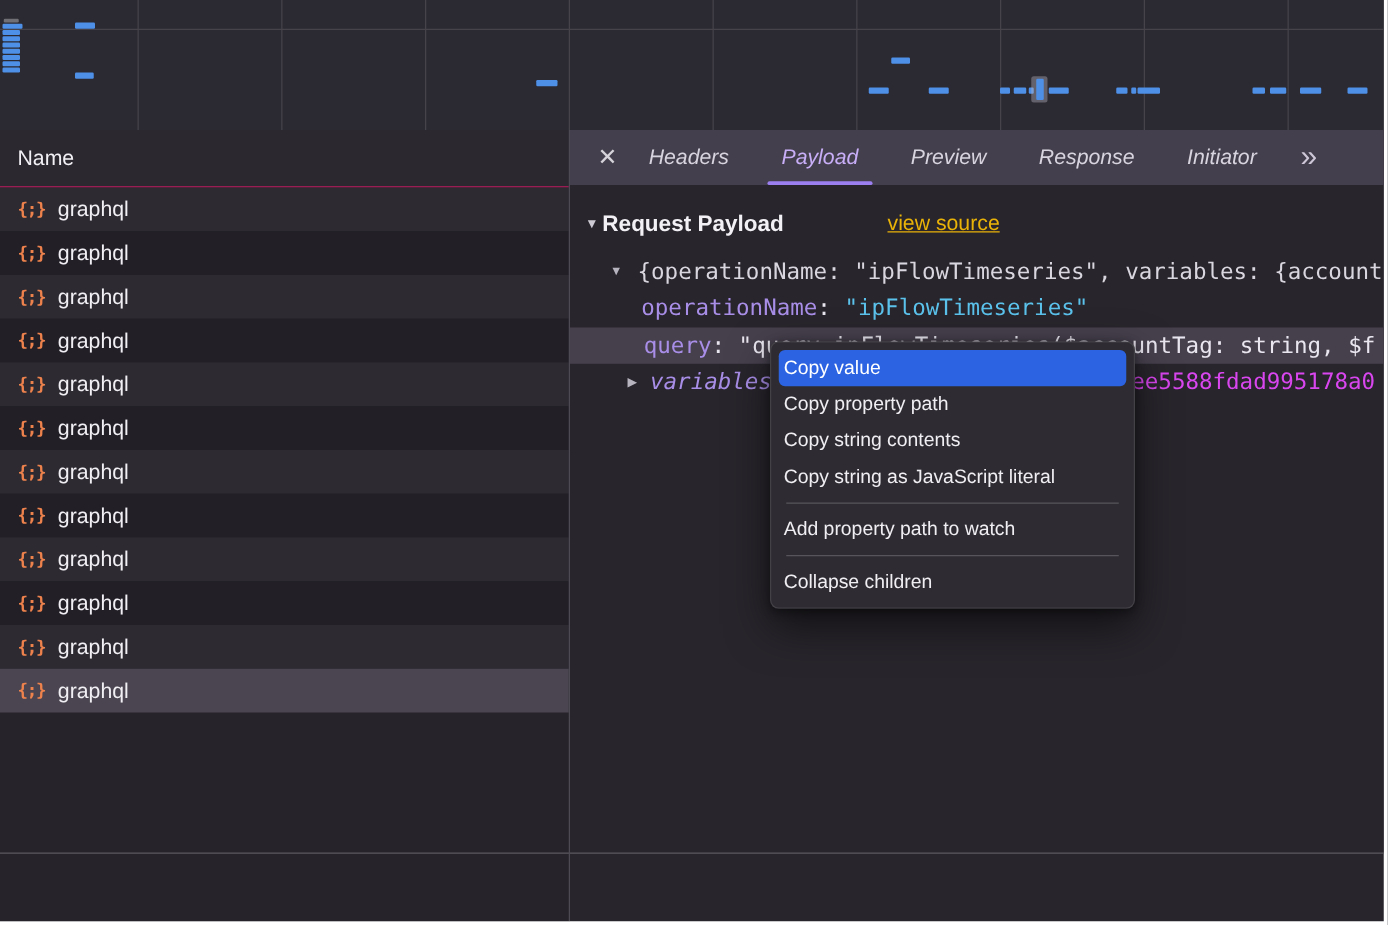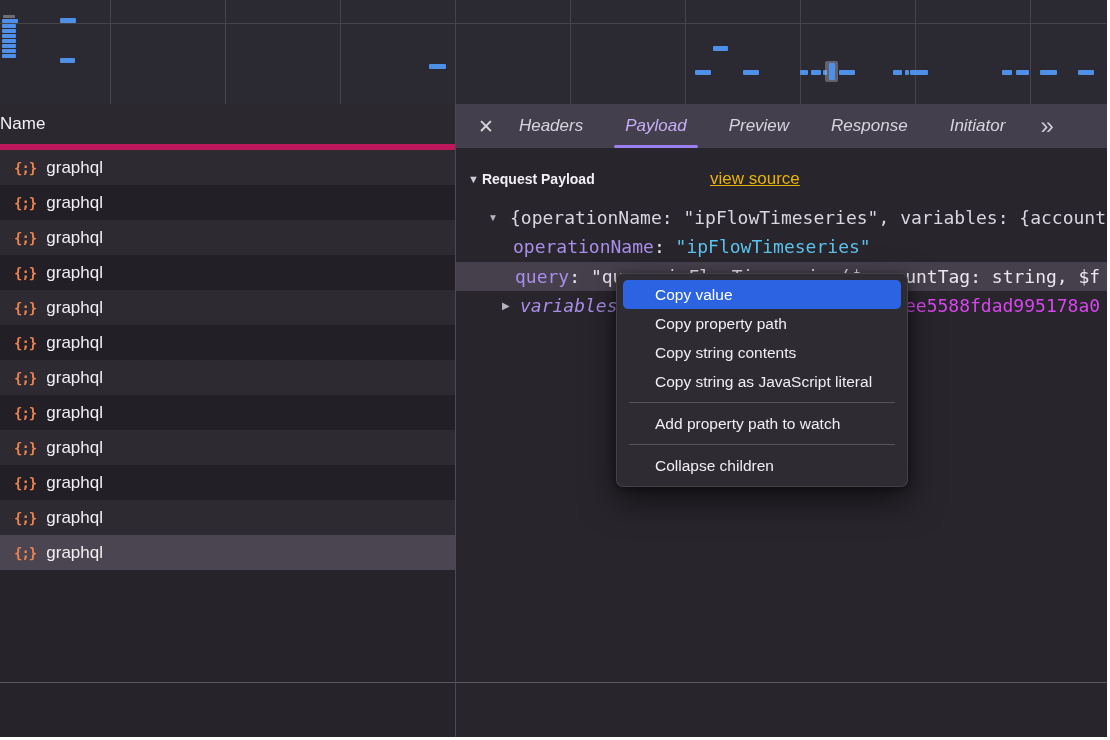--- a/index.html
+++ b/index.html
@@ -10,21 +10,21 @@
   .overview{position:absolute;left:0;top:0;width:1107px;height:104px;background:#2b2931;}
   .vgrid{position:absolute;top:0;width:1px;height:104px;background:#46434b;}
   .hgrid{position:absolute;left:0;width:1107px;height:1px;background:#46434b;}
   .ovbar{position:absolute;background:#4e8fe8;border-radius:1px;}
   .ovbar.gray{background:#716f76;}
   .ovsel-box{position:absolute;background:rgba(185,182,196,0.40);border-radius:2px;}
 
   
   .left-panel{position:absolute;left:0;top:104px;width:455px;height:633px;background:#26232a;}
   .name-header{position:absolute;left:0;top:0;width:455px;height:46px;background:#2b2830;
-    border-bottom:6px solid #be185d;display:flex;align-items:center;color:#f2f0f4;font-size:17px;box-sizing:border-box;}
+    border-bottom:1px solid #be185d;display:flex;align-items:center;color:#f2f0f4;font-size:17px;padding-left:14px;box-sizing:border-box;}
   .req-row{position:absolute;left:0;width:455px;height:35px;display:flex;align-items:center;font-size:17px;color:#f1eff3;cursor:default;}
   .req-row.odd{background:#2d2a32;}
   .req-row.even{background:#221f27;}
   .req-row.selected{background:#4a4550;}
   .json-icon{font-family:"DejaVu Sans Mono",monospace;font-size:14px;font-weight:bold;color:#ed824d;margin:0 10px 0 14px;letter-spacing:-1px;}
 
   
   .v-divider{position:absolute;left:455px;top:104px;width:1px;height:633px;background:#4d4a53;z-index:5;}
   .footer-line{position:absolute;left:0;top:682px;width:1107px;height:1px;background:#5c5960;z-index:4;}
 
@@ -34,39 +34,39 @@
   .close-btn{display:flex;align-items:center;margin:0 14px 0 22px;color:#d6d3da;font-size:19px;cursor:default;}
   .tab{display:flex;align-items:center;padding:0 11px;margin-right:20px;position:relative;color:#d8d4df;font-size:17px;cursor:default;white-space:nowrap;font-style:italic;}
   .tab.active{color:#c7aef7;}
   .tab.active::after{content:"";position:absolute;left:0;right:0;bottom:0;height:3px;background:#9b7ff0;border-radius:2px;}
   .more-tabs{display:flex;align-items:center;margin-left:4px;color:#cdc7d8;font-size:24px;letter-spacing:-2px;cursor:default;}
 
   
   .payload{position:absolute;left:0;top:44px;width:651px;height:534px;}
   .pl-header{position:absolute;left:12px;top:15px;height:32px;display:flex;align-items:center;}
   .tri{font-size:11px;color:#cdcad4;margin-right:3px;}
-  .pl-title{font-size:14px;font-weight:bold;color:#f2f0f4;}
+  .pl-title{font-size:18px;font-weight:bold;color:#f2f0f4;}
   .view-source{position:absolute;left:254px;top:15px;height:32px;display:flex;align-items:center;font-size:17px;color:#eab308;cursor:default;text-decoration:underline;}
   .code{font-family:"DejaVu Sans Mono",monospace;font-size:18px;white-space:pre;}
   .tree-row{position:absolute;left:0;width:651px;height:29px;display:flex;align-items:center;overflow:hidden;}
   .row-preview{top:55px;}
   .row-opname{top:84px;}
   .row-query{top:114px;background:#46404d;}
   .row-vars{top:143px;}
   .tri-sm{font-size:10px;color:#b7b4bf;position:absolute;}
   .k{color:#a98ee8;}
   .v-cyan{color:#5bc2ec;}
   .v-plain{color:#eae6f0;}
   .preview-txt{color:#d9d6df;}
   .vars-frag{position:absolute;left:449px;top:143px;height:29px;display:flex;align-items:center;color:#d946ef;}
 
   
   .ctx-menu{position:absolute;left:616px;top:273px;width:292px;background:#2e2c32;border:1px solid rgba(255,255,255,0.10);
     border-radius:7px;box-shadow:0 14px 34px rgba(0,0,0,0.55),0 2px 8px rgba(0,0,0,0.4);padding:6px 0;box-sizing:border-box;z-index:50;}
-  .ctx-item{height:29px;margin:0 6px;display:flex;align-items:center;padding-left:32px;border-radius:5px;
+  .ctx-item{height:29px;margin:0 6px;display:flex;align-items:center;padding-left:4px;border-radius:5px;
     color:#f0eef2;font-size:15.5px;cursor:default;white-space:nowrap;}
   .ctx-item.active{background:#2c63e2;color:#ffffff;}
   .ctx-sep{height:1px;background:#57555b;margin:6px 12px;}
 </style>
 </head>
 <body>
 
 <div id="app">
 
   <div class="overview" id="overview">

